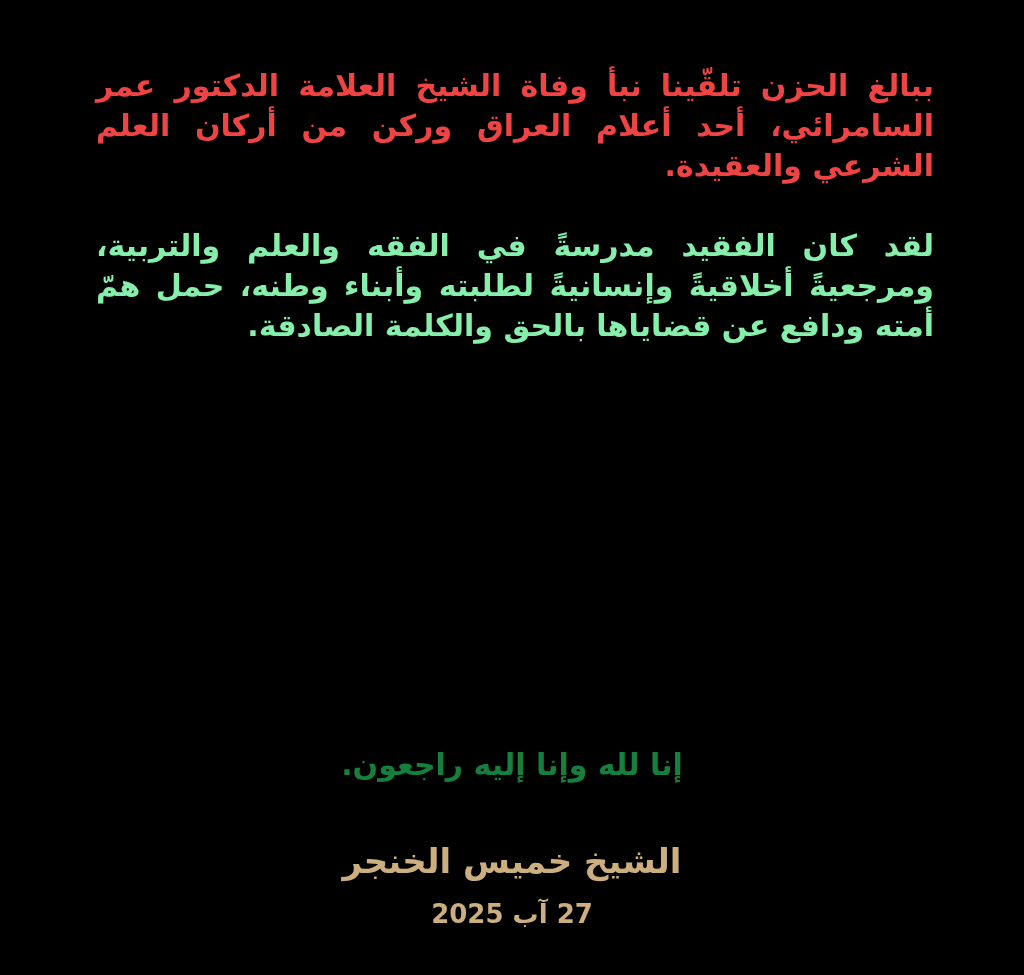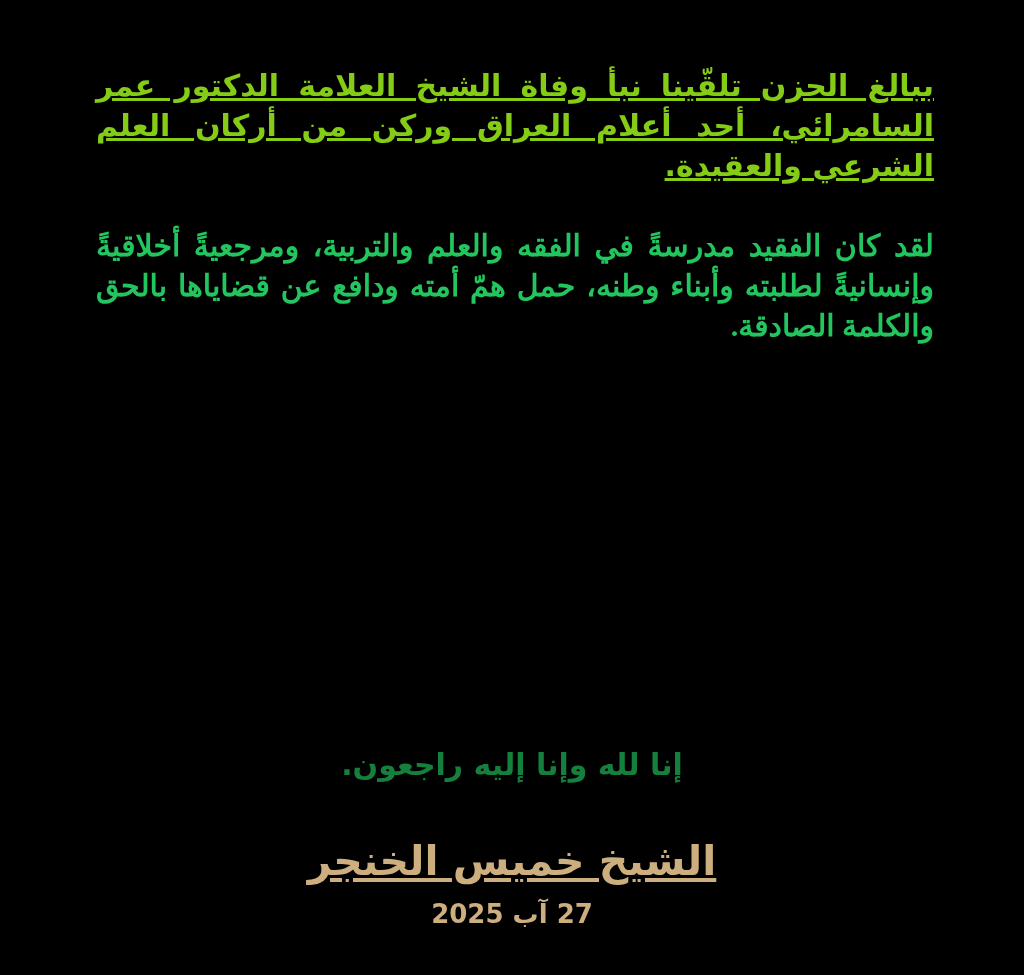--- a/index.html
+++ b/index.html
@@ -45,42 +45,41 @@
       font-weight: bold;
       color: #ffffff;
     }
     .signature {
       position: absolute;
       left: 0;
       width: 1024px;
       top: 838px;
       direction: rtl;
       text-align: center;
-      font-size: 41px;
+      font-size: 34px;
       line-height: 46px;
       font-weight: bold;
-      text-decoration: underline;
     }
     .date {
       position: absolute;
       left: 0;
       width: 1024px;
       top: 896px;
       direction: rtl;
       text-align: center;
       font-size: 26px;
       line-height: 36px;
       font-weight: bold;
     }
   </style>
 </head>
 <body style="background: rgb(0, 0, 0);">
 
 <div class="statement">
-  <p class="para" style="color: #84cc16; text-decoration: underline;">ببالغ الحزن تلقّينا نبأ وفاة الشيخ العلامة الدكتور عمر السامرائي، أحد أعلام العراق وركن من أركان العلم الشرعي والعقيدة.</p>
-  <p class="para" style="color: #22c55e; font-family: Liberation Serif, serif;">لقد كان الفقيد مدرسةً في الفقه والعلم والتربية، ومرجعيةً أخلاقيةً وإنسانيةً لطلبته وأبناء وطنه، حمل همّ أمته ودافع عن قضاياها بالحق والكلمة الصادقة.</p>
+  <p class="para" style="color: #ef4444;">ببالغ الحزن تلقّينا نبأ وفاة الشيخ العلامة الدكتور عمر السامرائي، أحد أعلام العراق وركن من أركان العلم الشرعي والعقيدة.</p>
+  <p class="para" style="color: #86efac;">لقد كان الفقيد مدرسةً في الفقه والعلم والتربية، ومرجعيةً أخلاقيةً وإنسانيةً لطلبته وأبناء وطنه، حمل همّ أمته ودافع عن قضاياها بالحق والكلمة الصادقة.</p>
 </div>
 
 <div class="closing" style="color: #15803d;">إنا لله وإنا إليه راجعون.</div>
 
 <div class="signature" style="color: rgb(205, 175, 127);">الشيخ خميس الخنجر</div>
 
 <div class="date" style="color: rgb(205, 175, 127);">27 آب 2025</div>
 
 </body></html>

